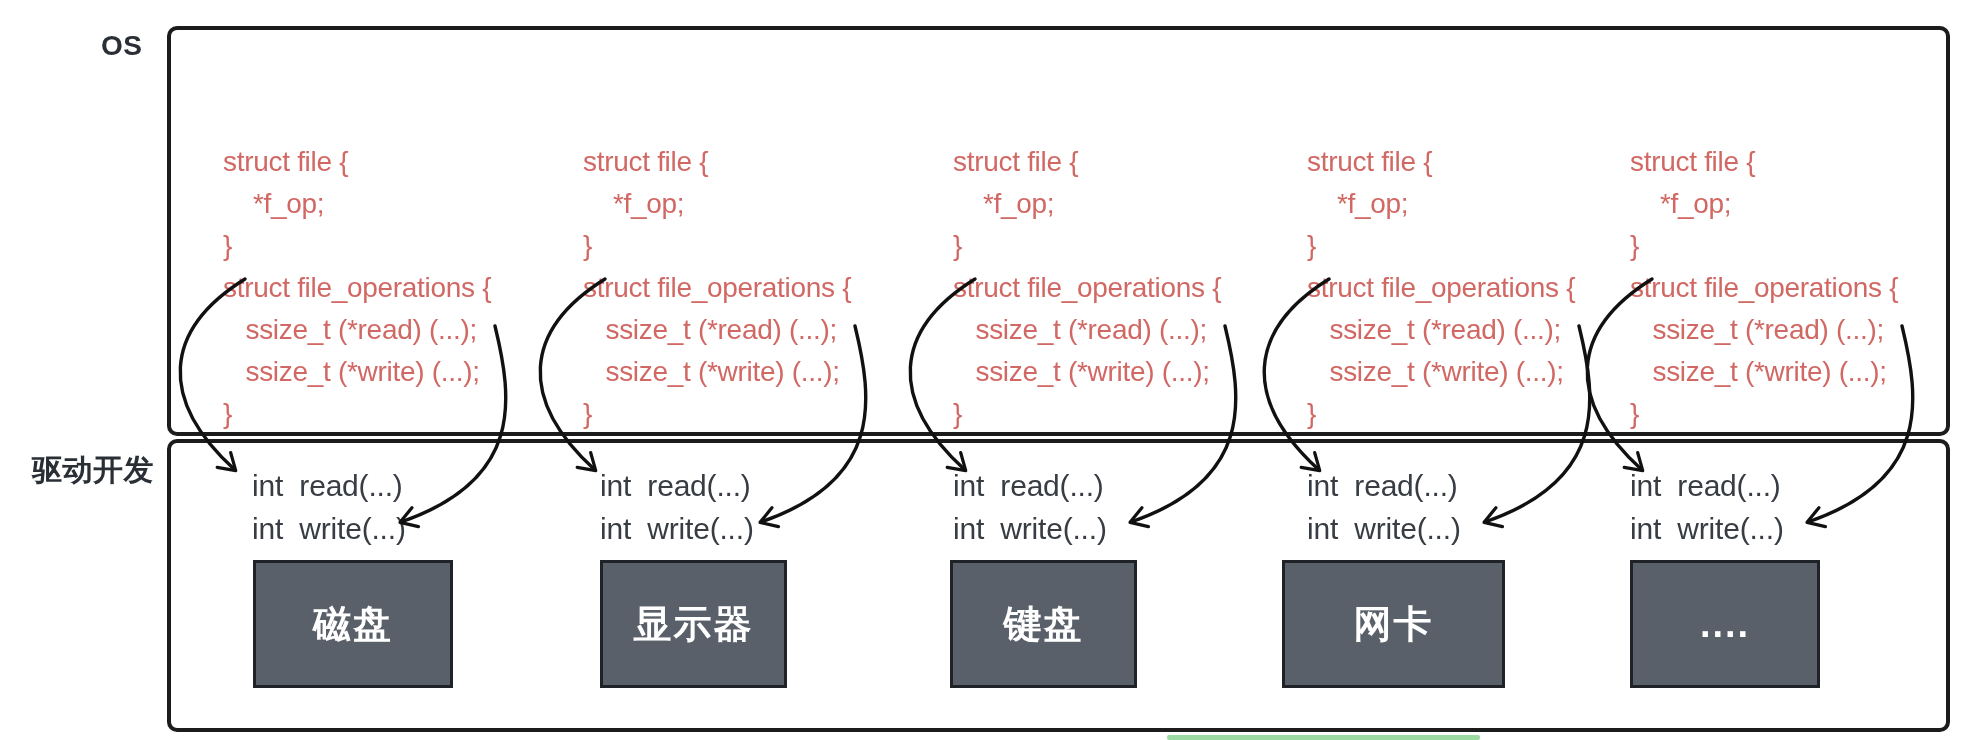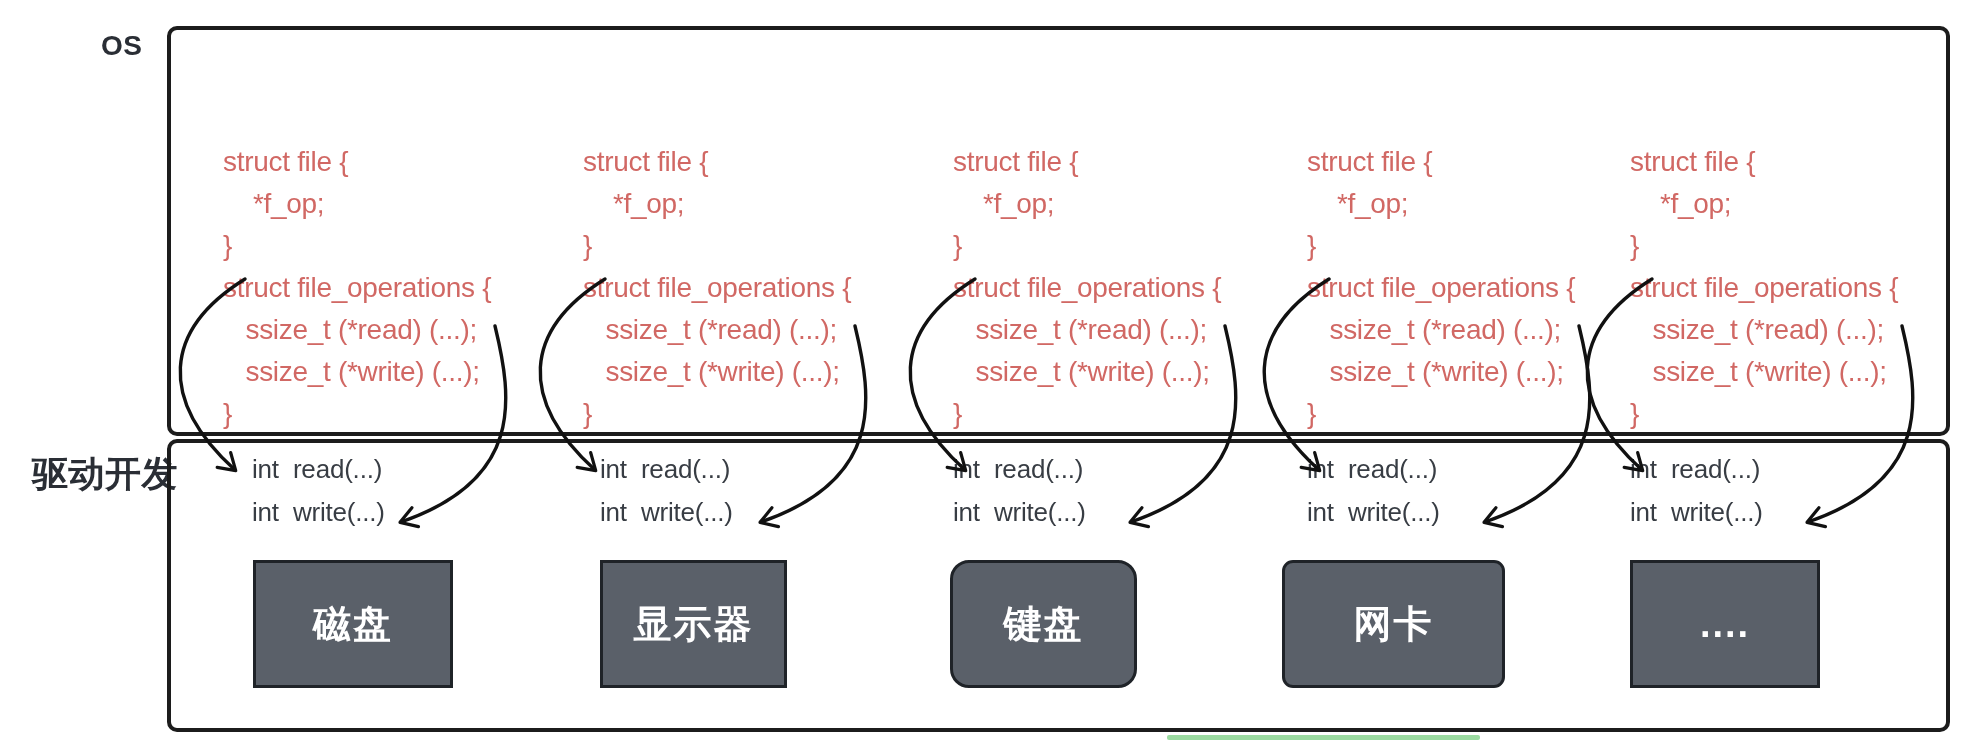--- a/index.html
+++ b/index.html
@@ -17,52 +17,52 @@
   html,body{background:#ffffff;}
   body{font-family:"Liberation Sans","DejaVu Sans",sans-serif;}
   .canvas{
     position:relative;width:1982px;height:740px;background:#ffffff;overflow:hidden;
   }
   .side-label{
     position:absolute;font-weight:bold;color:var(--label-dark);
     letter-spacing:0.5px;white-space:nowrap;
   }
   .os-label{left:101px;top:30px;font-size:28px;}
-  .driver-label{left:32px;top:450px;font-size:36px;}
+  .driver-label{left:32px;top:450px;font-size:30px;}
   .big-box{
     position:absolute;left:167px;width:1783px;
     border:4px solid var(--box-border);border-radius:10px;background:transparent;
   }
   .os-box{top:26px;height:410px;}
   .driver-box{top:439px;height:293px;}
   pre.os-code{
     position:absolute;top:97px;
     font-family:"Liberation Sans","DejaVu Sans",sans-serif;
     font-size:28px;line-height:42px;color:var(--code-red);
     letter-spacing:-0.3px;white-space:pre;margin-top:44px;
   }
   pre.driver-code{
-    position:absolute;top:448px;
+    position:absolute;top:464px;
     font-family:"Liberation Sans","DejaVu Sans",sans-serif;
-    font-size:26px;line-height:43px;color:var(--driver-text);
+    font-size:30px;line-height:43px;color:var(--driver-text);
     letter-spacing:-0.2px;white-space:pre;
   }
   .c1{left:223px;} .c2{left:583px;} .c3{left:953px;} .c4{left:1307px;} .c5{left:1630px;}
   .d1{left:252px;} .d2{left:600px;} .d3{left:953px;} .d4{left:1307px;} .d5{left:1630px;}
   .device-box{
     position:absolute;top:560px;height:128px;
     background:var(--device-fill);border:3px solid var(--device-border);
     color:var(--device-text);font-weight:bold;font-size:38px;
     display:flex;align-items:center;justify-content:center;
     letter-spacing:2px;
   }
   .b1{left:253px;width:200px;}
   .b2{left:600px;width:187px;}
-  .b3{left:950px;width:187px;border-radius:19px;}
-  .b4{left:1282px;width:223px;border-radius:11px;}
+  .b3{left:950px;width:187px;}
+  .b4{left:1282px;width:223px;}
   .b5{left:1630px;width:190px;}
   svg.arrows{position:absolute;left:0;top:0;pointer-events:none;}
   .watermark{
     position:absolute;left:1566px;top:686px;font-size:36px;
     color:var(--watermark-gray);white-space:nowrap;
     text-shadow:1px 1px 0 #f2f2f2;letter-spacing:1px;
   }
   .green-bar{
     position:absolute;left:1167px;top:735px;width:313px;height:5px;
     background:var(--green-bar);border-radius:2px;

